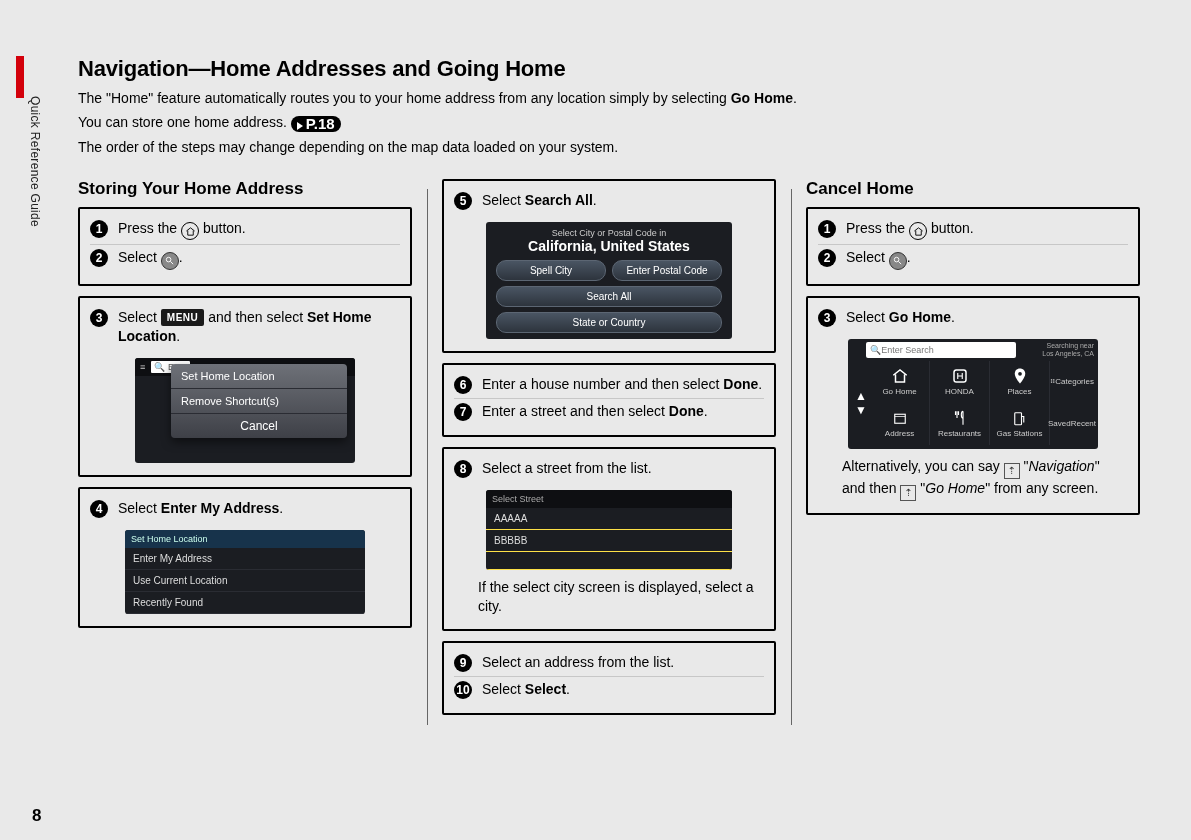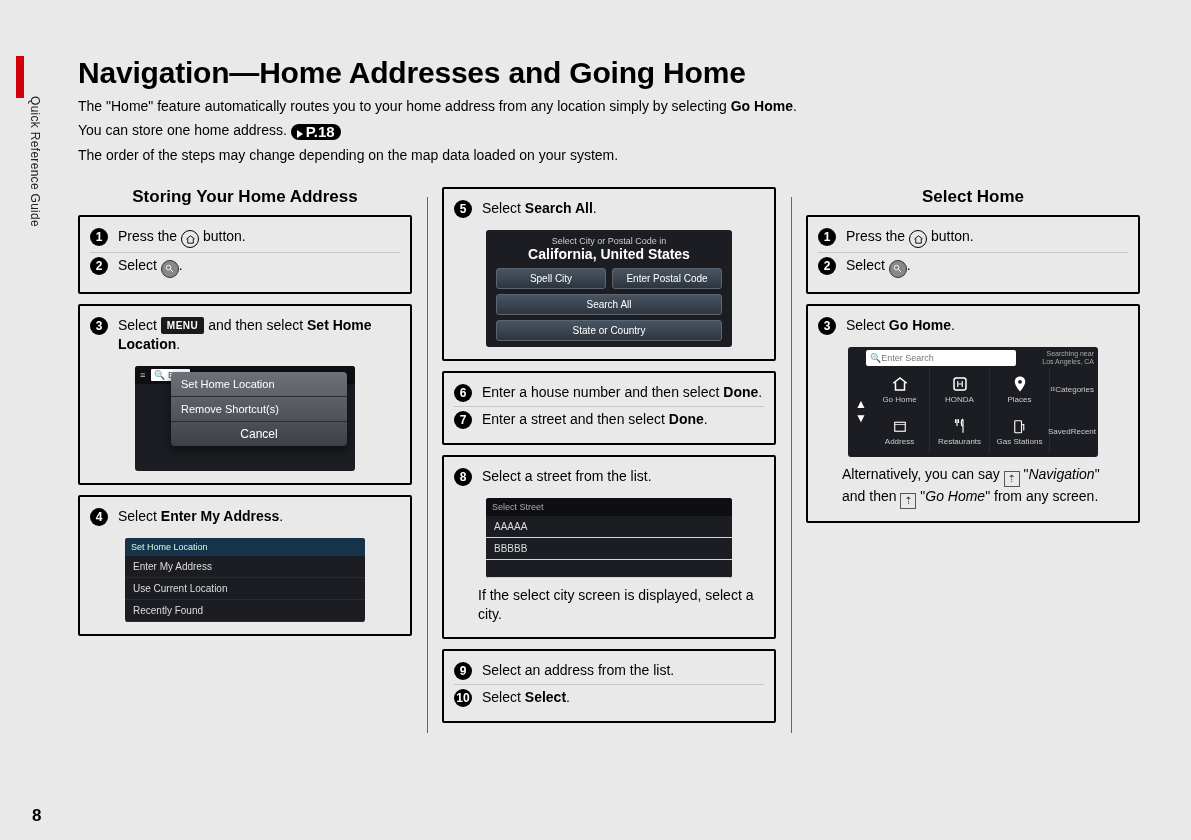--- a/index.html
+++ b/index.html
@@ -36,21 +36,21 @@
     color: #222;
   }
   .page-number {
     position: absolute;
     left: 32px;
     bottom: 14px;
     font-size: 17px;
     font-weight: 600;
   }
   h1.title {
-    font-size: 30px;
+    font-size: 22px;
     font-weight: 700;
     margin-bottom: 6px;
     letter-spacing: -.2px;
   }
   .intro {
     font-size: 14px;
     line-height: 1.45;
   }
   .intro p { margin-bottom: 4px; }
   .pill-ref {
@@ -93,21 +93,20 @@
   .vdiv::after {
     content:"";
     position:absolute;
     left:50%; top:10px; bottom:0;
     border-left:1px solid #666;
   }
   h2.section {
     font-size: 17px;
     font-weight: 700;
     margin-bottom: 8px;
-    text-align: center;
   }
   .card {
     border: 2px solid #000;
     border-radius: 2px;
     background: transparent;
     padding: 7px 10px 10px;
     margin-bottom: 10px;
     font-size: 14px;
   }
   .step {
@@ -224,21 +223,21 @@
   .sim-city .titleB {
     text-align:center; font-size:14px; color:#fff; font-weight:700; padding-bottom:6px;
   }
   .sim-city .btnrow {
     display:flex; gap:6px; padding:0 10px; margin-bottom:5px;
   }
   .sim-city .btn {
     flex:1; text-align:center;
     background: linear-gradient(#4a5563,#2d343d);
     border:1px solid #5c6673;
-    border-radius:3px;
+    border-radius:10px;
     padding:4px 2px;
     font-size:10px;
     color:#fff;
   }
   .sim-city .btn.full { margin:0 10px; }
   
   .sim-street {
     width: 246px;
   }
   .sim-street .row { border-bottom:1px solid #fde047; }
@@ -442,21 +441,21 @@
             <span>Select </span><b class="term">Select</b><span>.</span>
           </div>
         </div>
       </div>
 
     </div>
 
     <div class="vdiv"></div>
 
     <div class="col">
-      <h2 class="section">Select Home</h2>
+      <h2 class="section">Cancel Home</h2>
 
       <div class="card">
         <div class="step">
           <span class="num">1</span>
           <div class="step-body">
             <span>Press the </span><span class="icon-round">
                 <svg viewBox="0 0 24 24">
                   <path d="M3 11 L12 4 L21 11 M6 10 V20 H18 V10" fill="none" stroke="#000" stroke-width="2"></path>
                 </svg>
               </span><span> button.</span>

